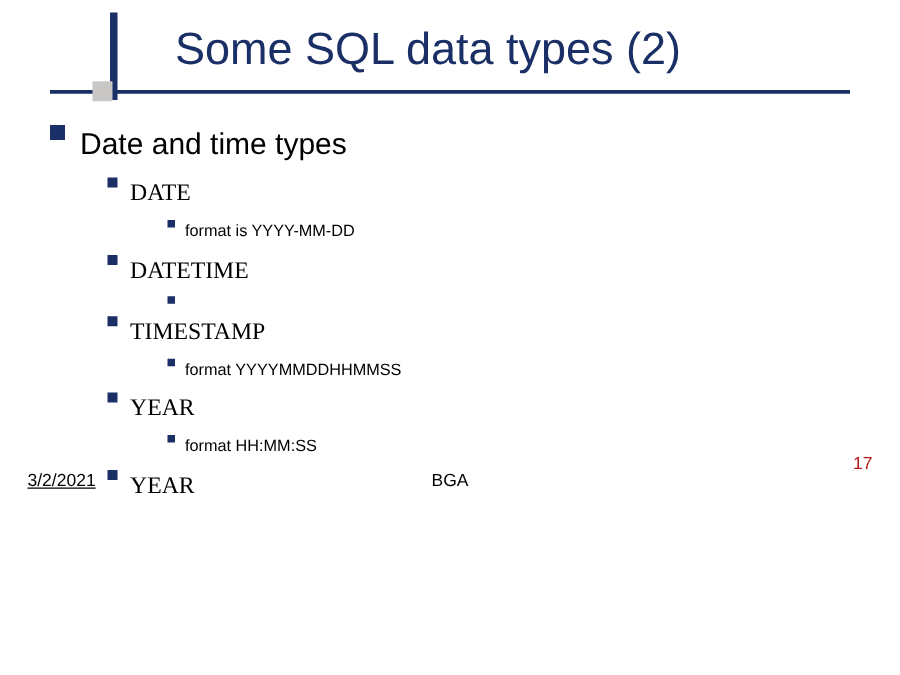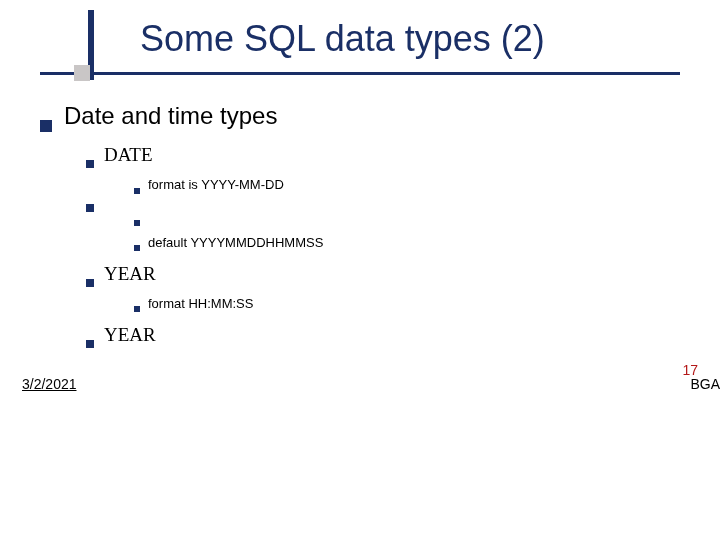--- a/index.html
+++ b/index.html
@@ -21,26 +21,26 @@
 
   .bullet-sq { display: inline-block; background: #1a2f66; vertical-align: middle; }
   .sq-l1 { width: 12px; height: 12px; margin-right: 12px; }
   .sq-l2 { width: 8px; height: 8px; margin-right: 10px; }
   .sq-l3 { width: 6px; height: 6px; margin-right: 8px; }
 
   .l1 { font-size: 24px; margin-bottom: 8px; }
   .l2 { font-size: 19px; margin-left: 46px; margin-top: 10px; font-family: Liberation Serif, serif; }
   .l3 { font-size: 13px; margin-left: 94px; margin-top: 8px; margin-bottom: 2px; }
 
-  .row { display: flex; align-items: flex-end; line-height: 1.35; }
+  .row { display: flex; align-items: flex-start; line-height: 1.35; }
 
   
   .footer { position: absolute; left: 0; right: 0; bottom: 12px; font-size: 14px; color: #000; }
   .footer-left { position: absolute; left: 22px; bottom: 0; text-decoration: underline; }
-  .footer-center { position: absolute; left: 0; right: 0; text-align: right; bottom: 0; }
+  .footer-center { position: absolute; left: 0; right: 0; text-align: center; bottom: 0; }
   .footer-right { position: absolute; right: 22px; bottom: 14px; color: #b41919; }
 </style>
 </head>
 <body>
 <div class="slide">
 
   <div class="title-block">
     <div class="vbar"></div>
     <div class="hline"></div>
     <div class="sq-title"></div>
@@ -58,28 +58,33 @@
       <span class="bullet-sq sq-l2"></span>
       <span>DATE</span>
     </div>
     <div class="row l3">
       <span class="bullet-sq sq-l3"></span>
       <span>format is YYYY-MM-DD</span>
     </div>
 
     <div class="row l2">
       <span class="bullet-sq sq-l2"></span>
+      <span>DATETIME</span>
     </div>
     <div class="row l3">
       <span class="bullet-sq sq-l3"></span>
     </div>
 
+    <div class="row l2">
+      <span class="bullet-sq sq-l2"></span>
+      <span>TIMESTAMP</span>
+    </div>
     <div class="row l3">
       <span class="bullet-sq sq-l3"></span>
-      <span>default YYYYMMDDHHMMSS</span>
+      <span>format YYYYMMDDHHMMSS</span>
     </div>
 
     <div class="row l2">
       <span class="bullet-sq sq-l2"></span>
       <span>YEAR</span>
     </div>
     <div class="row l3">
       <span class="bullet-sq sq-l3"></span>
       <span>format HH:MM:SS</span>
     </div>

